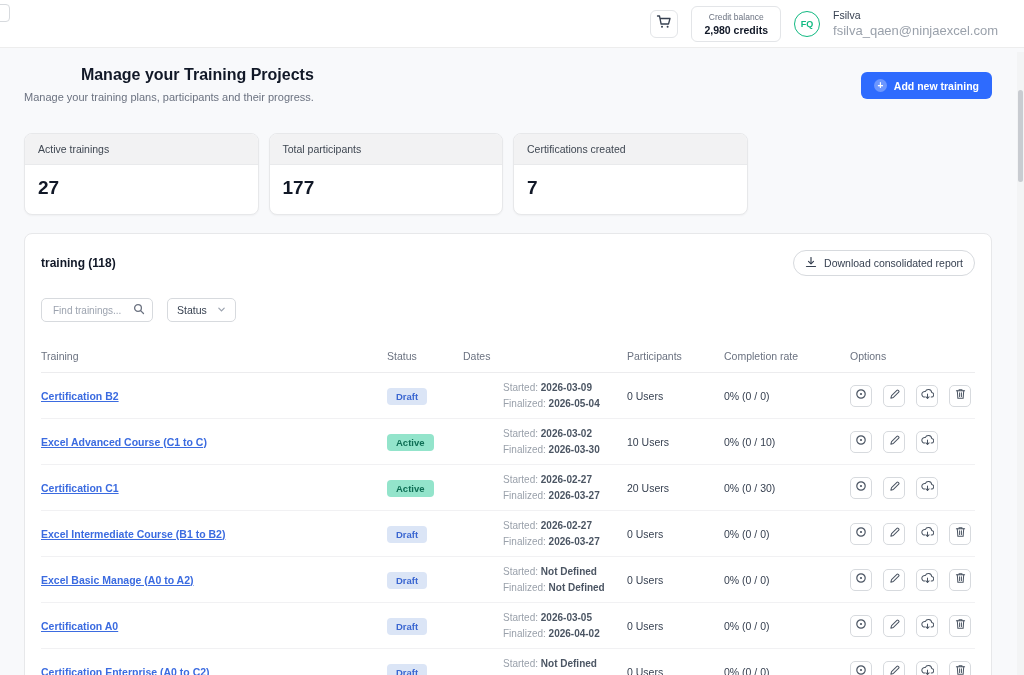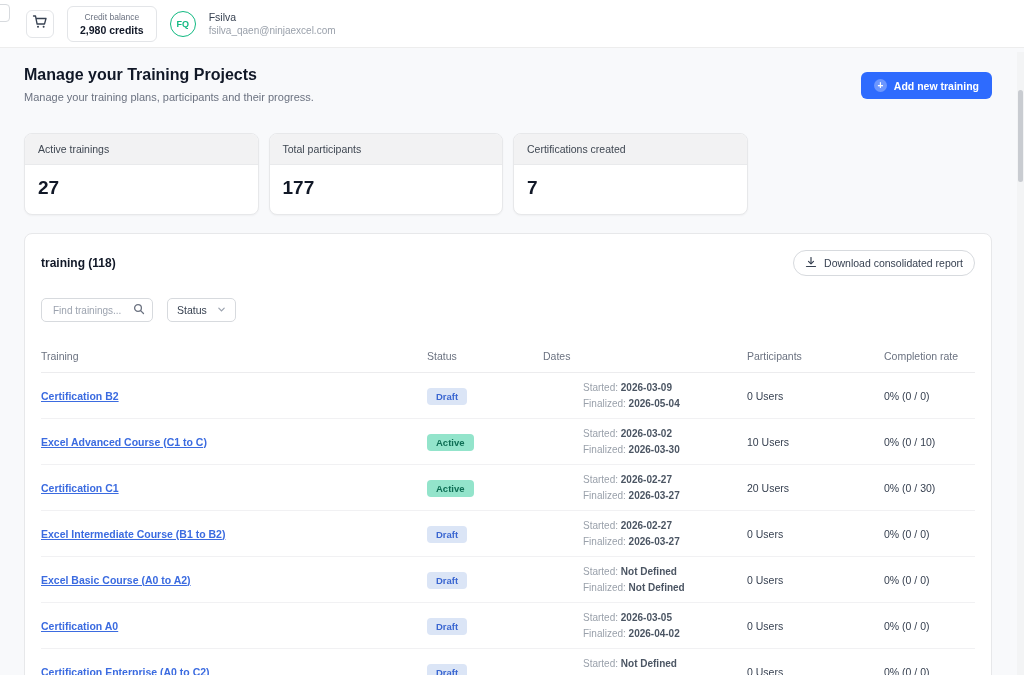--- a/index.html
+++ b/index.html
@@ -7,21 +7,21 @@
   body {
     width:1024px; height:675px; overflow:hidden;
     font-family:"Liberation Sans", sans-serif;
     background:#ffffff; color:#111827;
     position:relative;
   }
 
   
   .top-bar {
     height:48px; background:#fff; border-bottom:1px solid #ededed;
-    display:flex; align-items:center; justify-content:flex-start;
+    display:flex; align-items:center; justify-content:flex-end;
     padding:0 26px; gap:13px; position:relative;
   }
   .corner-frag {
     position:absolute; left:-6px; top:4px; width:16px; height:18px;
     border:1px solid #d7dade; border-radius:4px; background:#fff;
   }
   .icon-btn {
     width:28px; height:28px; border:1px solid #e3e5e8; border-radius:6px;
     background:#fff; display:flex; align-items:center; justify-content:center;
     cursor:pointer; padding:0;
@@ -33,28 +33,28 @@
   .credit-label { font-size:8.5px; color:#6b7280; }
   .credit-value { font-size:10.5px; font-weight:bold; color:#111827; margin-top:2px; }
   .avatar {
     width:26px; height:26px; border-radius:50%; border:1.5px solid #10b981;
     color:#10b981; font-size:9px; font-weight:bold;
     display:flex; align-items:center; justify-content:center; background:#fff;
     cursor:pointer;
   }
   .user-block { line-height:1.35; }
   .user-name { font-size:10.5px; color:#374151; }
-  .user-email { font-size:10px; color:#9aa1ab; }
+  .user-email { font-size:13px; color:#9aa1ab; }
 
   
   .page {
     background:#f8f9fb; height:627px; padding:18px 32px 0 24px; overflow:hidden;
   }
   .page-header { display:flex; justify-content:space-between; align-items:flex-start; }
-  .page-title { font-size:16px; font-weight:bold; color:#111827; margin:0; }
+  .page-title { font-size:16px; font-weight:bold; color:#111827; margin:0;text-align:right; }
   .page-subtitle { font-size:11px; color:#6b7280; margin-top:7px; }
   .add-btn {
     background:#2e6bfe; color:#fff; border:none; border-radius:6px;
     height:27px; padding:0 13px; font-size:10.5px; font-weight:bold;
     display:flex; align-items:center; gap:7px; cursor:pointer; margin-top:6px;
     font-family:"Liberation Sans", sans-serif;
   }
   .plus-circle {
     width:13px; height:13px; border-radius:50%; background:rgba(255,255,255,.3);
     display:flex; align-items:center; justify-content:center;
@@ -100,21 +100,20 @@
     display:flex; align-items:center; justify-content:space-between; gap:10px;
     border:1px solid #d7dade; border-radius:5px; height:24px; padding:0 9px;
     font-size:10.5px; color:#374151; background:#fff; cursor:pointer; min-width:66px;
   }
 
   
   .grid-cols {
     display:grid;
     grid-template-columns:346px 76px 164px 97px 126px 1fr;
     align-items:center;
-    gap:40px;
   }
   .thead {
     margin-top:18px; padding:10px 0 10px; border-bottom:1px solid #ececee;
     color:#6b7280; font-size:10.5px;
   }
   .trow { border-bottom:1px solid #f1f1f3; min-height:41px; padding:7px 0; }
   .training-link {
     font-size:10.5px; color:#3b6be0; font-weight:bold; text-decoration:underline;
     cursor:pointer; padding-right:4px; display:inline-block;
   }
@@ -419,21 +418,21 @@
                   <path d="M4.5 3V1.8h3V3"></path>
                   <path d="M2.5 3l.6 8.2h5.8L9.5 3"></path>
                   <path d="M5 5.2v4M7 5.2v4"></path>
           </svg>
         </span>
       </button>
     </span>
   </div>
 
   <div class="grid-cols trow">
-    <span class="training-link">Excel Basic Course (A0 to A2)</span>
+    <span class="training-link">Excel Basic Manage (A0 to A2)</span>
     <span><span class="badge badge-draft">Draft</span></span>
     <span class="dates">
       <span class="date-label">Started:</span>
       <span class="date-value">Not Defined</span><br>
       <span class="date-label">Finalized:</span>
       <span class="date-value">Not Defined</span>
     </span>
     <span class="cell-text">0 Users</span>
     <span class="cell-text">0% (0 / 0)</span>
     <span class="options">

